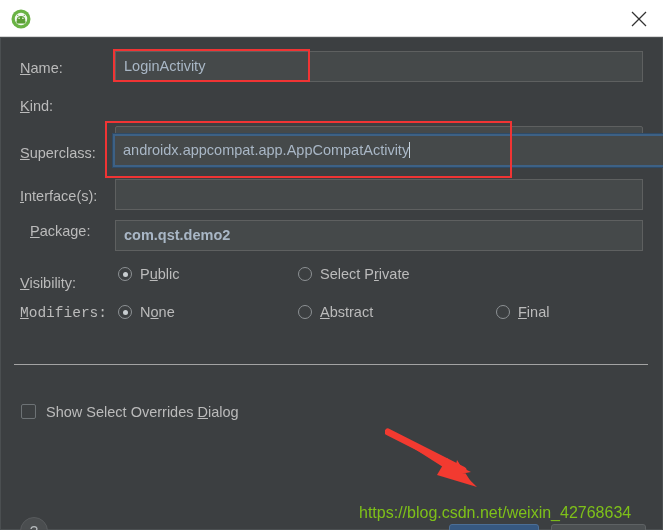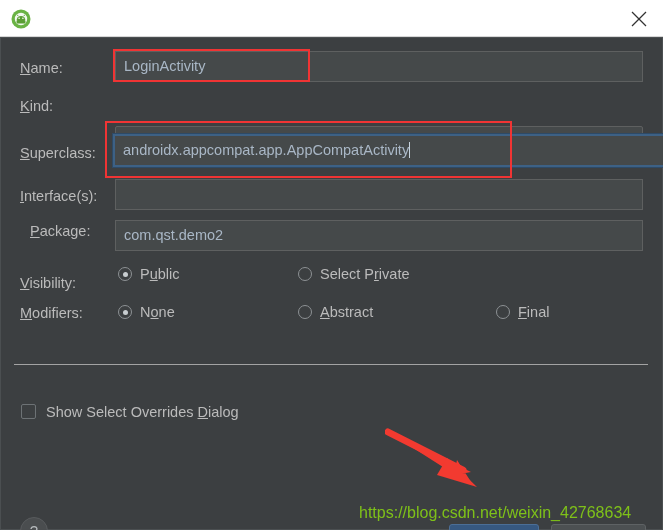--- a/index.html
+++ b/index.html
@@ -310,37 +310,37 @@
   <div class="row-label" style="left:19px; top:149px;">
     <u>I</u><span>nterface(s):</span>
   </div>
   <div class="field" style="left:114px; top:141px; width:528px; height:31px;">
     <span></span>
   </div>
 
   <div class="row-label" style="left:19px; top:184px;margin-left:10px;">
     <u>P</u><span>ackage:</span>
   </div>
-  <div class="field" style="left:114px; top:182px; width:528px; height:31px;">
+  <div class="field" style="left:114px; top:182px; width:528px; height:31px;font-weight:bold;">
     <span>com.qst.demo2</span>
   </div>
 
   <div class="row-label" style="left:19px; top:236px;">
     <u>V</u><span>isibility:</span>
   </div>
   <div class="radio-item" style="left:117px; top:227px;">
     <span class="radio-dot checked"></span>
     <span class="radio-text"><span>P</span><u>u</u><span>blic</span></span>
   </div>
   <div class="radio-item" style="left:297px; top:227px;">
     <span class="radio-dot"></span>
     <span class="radio-text"><span>Select P</span><u>r</u><span>ivate</span></span>
   </div>
 
-  <div class="row-label" style="left:19px; top:266px;">
+  <div class="row-label" style="left:19px; top:266px;font-family:Liberation Mono, monospace;">
     <u>M</u><span>odifiers:</span>
   </div>
   <div class="radio-item" style="left:117px; top:265px;">
     <span class="radio-dot checked"></span>
     <span class="radio-text"><span>N</span><u>o</u><span>ne</span></span>
   </div>
   <div class="radio-item" style="left:297px; top:265px;">
     <span class="radio-dot"></span>
     <span class="radio-text"><span></span><u>A</u><span>bstract</span></span>
   </div>

